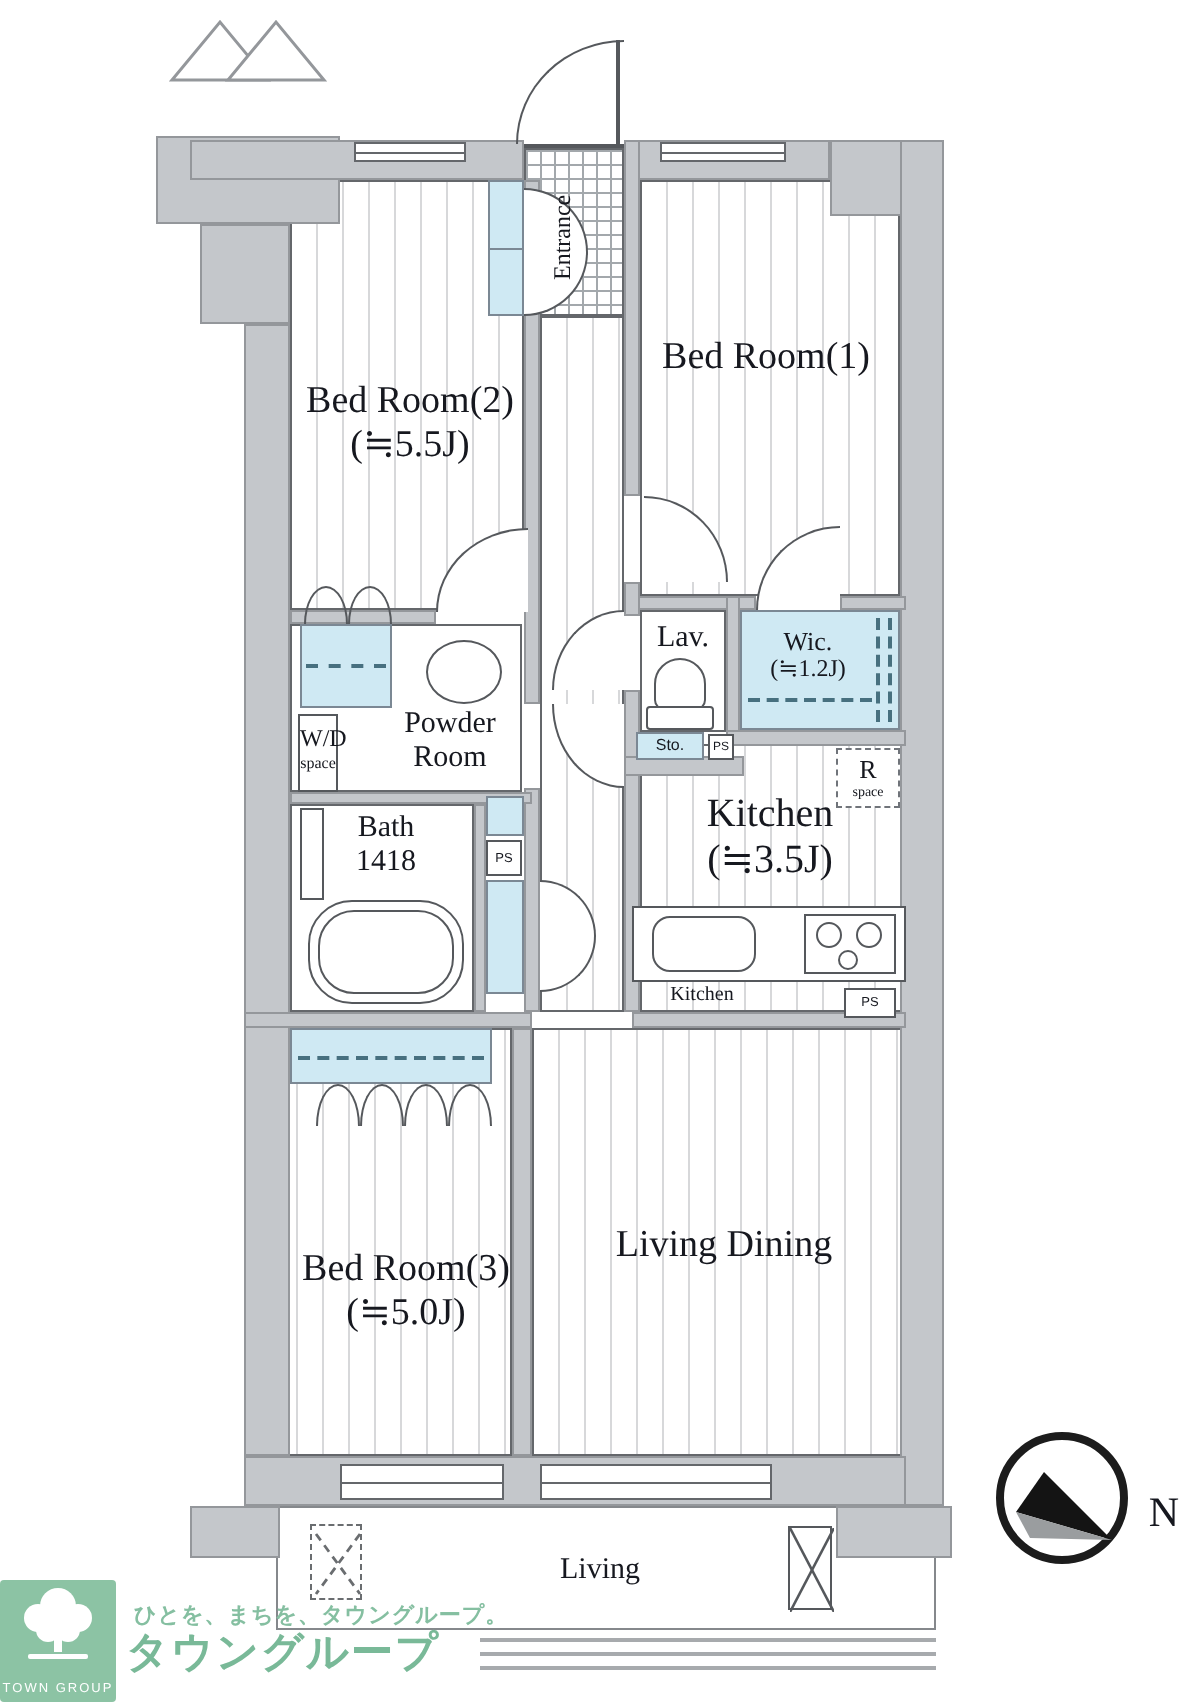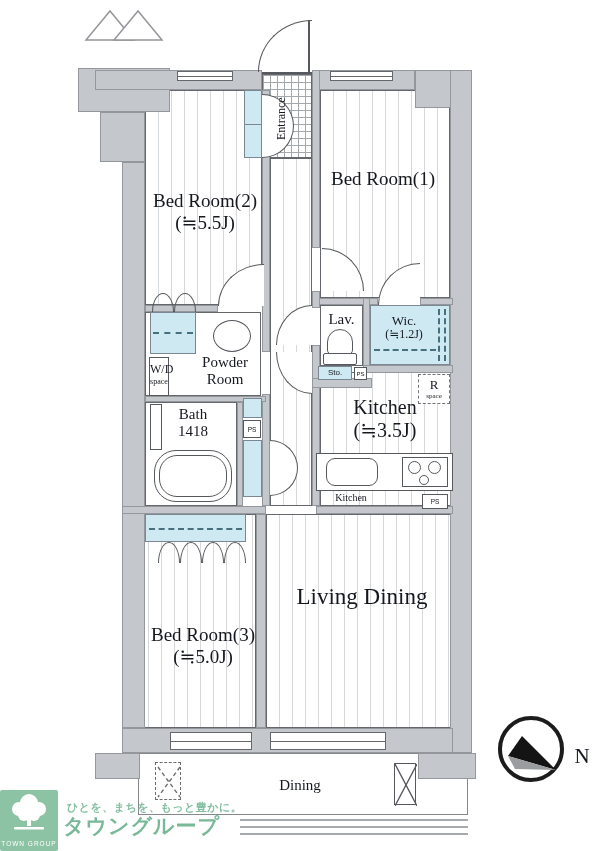--- a/index.html
+++ b/index.html
@@ -179,21 +179,21 @@
     <div>Bed Room(2)</div>
     <div>(≒5.5J)</div>
   </div>
   <div class="abs lbl" style="left:300px;top:168px;width:166px;font-size:19px;">
     <div>Bed Room(1)</div>
   </div>
   <div class="abs lbl" style="left:118px;top:624px;width:170px;font-size:19px;">
     <div>Bed Room(3)</div>
     <div>(≒5.0J)</div>
   </div>
-  <div class="abs lbl" style="left:272px;top:584px;width:180px;font-size:23px;">
+  <div class="abs lbl" style="left:272px;top:612px;width:180px;font-size:19px;">
     <div>Living Dining</div>
   </div>
   <div class="abs lbl" style="left:310px;top:396px;width:150px;font-size:20px;">
     <div>Kitchen</div>
     <div>(≒3.5J)</div>
   </div>
   <div class="abs lbl" style="left:370px;top:313px;width:68px;font-size:13px;">
     <div>Wic.</div>
     <div style="font-size:12px;">(≒1.2J)</div>
   </div>
@@ -201,21 +201,21 @@
   <div class="abs lbl" style="left:184px;top:354px;width:82px;font-size:15px;">
     <div>Powder</div>
     <div>Room</div>
   </div>
   <div class="abs lbl" style="left:152px;top:406px;width:82px;font-size:15px;">
     <div>Bath</div>
     <div>1418</div>
   </div>
   <div class="abs lbl sans" style="left:318px;top:367px;width:34px;font-size:8px;line-height:12px;">Sto.</div>
   <div class="abs lbl" style="left:318px;top:492px;width:66px;font-size:10px;">Kitchen</div>
-  <div class="abs lbl" style="left:240px;top:777px;width:120px;font-size:15px;">Dining</div>
+  <div class="abs lbl" style="left:240px;top:777px;width:120px;font-size:15px;">Living</div>
   <div class="abs" style="left:274px;top:84px;width:16px;height:70px;">
     <span style="writing-mode:vertical-rl;transform:rotate(180deg);font-size:12px;display:block;height:70px;text-align:center;">Entrance</span>
   </div>
 
   <div class="abs circle" style="left:498px;top:716px;width:66px;height:66px;border:4px solid #1c1c1c;background:#fff;">
     <svg width="58" height="58" viewBox="0 0 58 58">
       <polygon points="6,36 54,50 20,16" fill="#141414"></polygon>
       <polygon points="6,36 54,50 13,49" fill="#9a9d9f"></polygon>
     </svg>
   </div>
@@ -226,16 +226,16 @@
       <circle cx="29" cy="13" r="9" fill="#fff"></circle>
       <circle cx="19" cy="19" r="7" fill="#fff"></circle>
       <circle cx="39" cy="19" r="7" fill="#fff"></circle>
       <circle cx="24" cy="25" r="6" fill="#fff"></circle>
       <circle cx="34" cy="25" r="6" fill="#fff"></circle>
       <rect x="27" y="22" width="4" height="14" fill="#fff"></rect>
       <rect x="14" y="37" width="30" height="2.5" rx="1" fill="#fff"></rect>
     </svg>
     <div class="lbl sans" style="font-size:6.5px;color:#fff;letter-spacing:1px;margin-top:2px;">TOWN GROUP</div>
   </div>
-  <div class="abs sans" style="left:67px;top:800px;font-size:11px;font-weight:bold;color:#85bfa1;letter-spacing:0.5px;white-space:nowrap;">ひとを、まちを、もっと豊かに。</div>
+  <div class="abs sans" style="left:67px;top:800px;font-size:11px;font-weight:bold;color:#85bfa1;letter-spacing:0.5px;white-space:nowrap;">ひとを、まちを、タウングループ。</div>
   <div class="abs sans" style="left:63px;top:812px;font-size:21px;font-weight:bold;color:#79b998;letter-spacing:1px;white-space:nowrap;text-shadow:1px 1px 0 #fff;">タウングループ</div>
 
 </div>
 
 </body></html>

